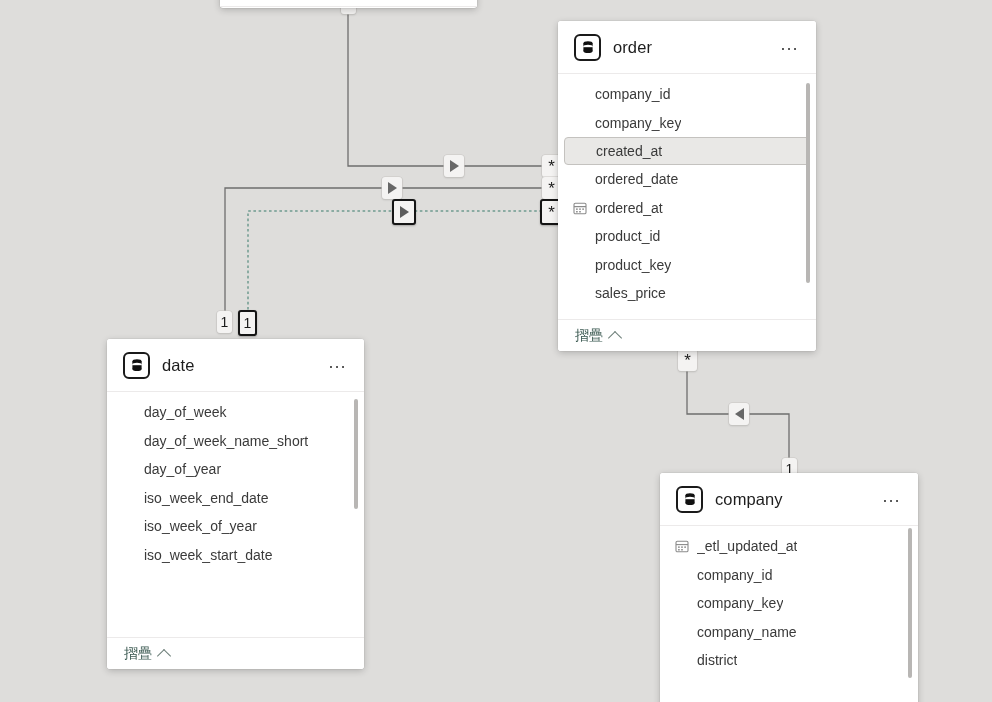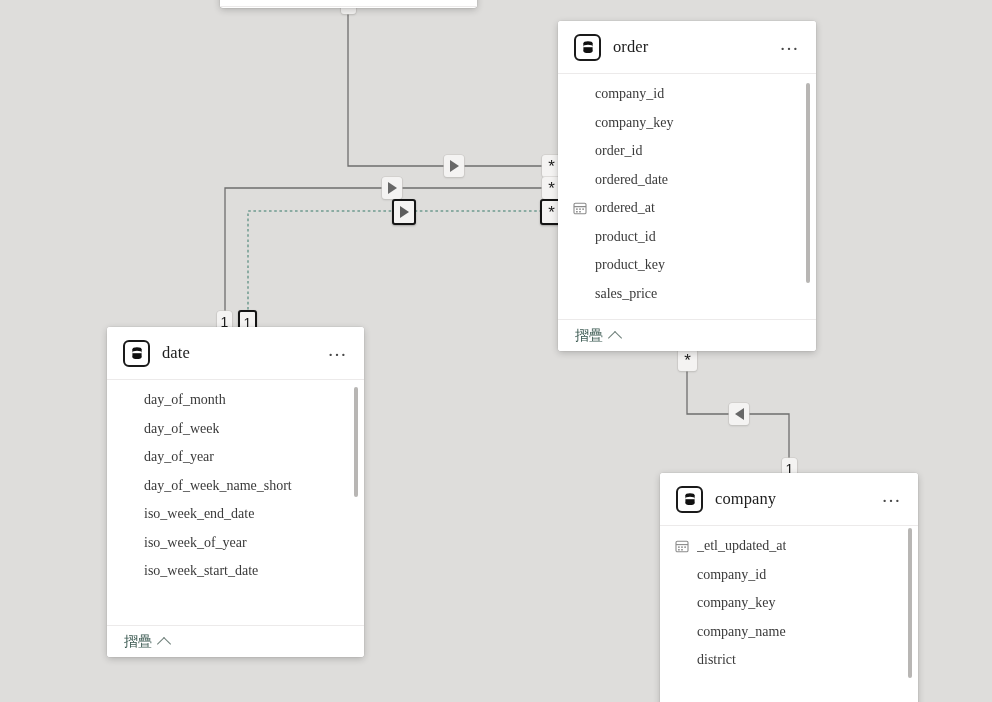--- a/index.html
+++ b/index.html
@@ -67,21 +67,20 @@
   
   .table-card {
     position: absolute;
     background: #ffffff;
     border-radius: 3px;
     box-shadow: 0 2px 7px rgba(0,0,0,.20), 0 0 0 0.5px rgba(0,0,0,.07);
     display: flex;
     flex-direction: column;
     overflow: hidden;
     z-index: 10;
-    font-family: Liberation Serif, serif;
   }
 
   .card-header {
     height: 52px;
     min-height: 52px;
     display: flex;
     align-items: center;
     padding: 0 14px 0 16px;
     border-bottom: 1px solid #eceaea;
     background: #fff;
@@ -253,23 +252,23 @@
     </div>
     <div class="field-list" id="fl-order">
         <div class="field-row">
           <span class="fi blank"></span>
           <span class="fname">company_id</span>
         </div>
         <div class="field-row">
           <span class="fi blank"></span>
           <span class="fname">company_key</span>
         </div>
-        <div class="field-row">
-          <span class="fi blank"></span>
-          <span class="fname">order_id</span>
+        <div class="field-row selected">
+          <span class="fi blank"></span>
+          <span class="fname">created_at</span>
         </div>
         <div class="field-row">
           <span class="fi blank"></span>
           <span class="fname">ordered_date</span>
         </div>
         <div class="field-row">
           <span class="fi">
             <svg width="14" height="14" viewBox="0 0 14 14">
               <rect x="1" y="2.2" width="12" height="10.6" rx="1.4" fill="none" stroke="#8a8a8a" stroke-width="1.1"></rect>
               <line x1="1" y1="5.6" x2="13" y2="5.6" stroke="#8a8a8a" stroke-width="1.1"></line>
@@ -295,50 +294,46 @@
           <span class="fname">sales_price</span>
         </div>
       </div>
     <div class="vscroll" style="top:62px; height:200px;"></div>
     <div class="card-footer">
       <span>摺疊</span>
       <span class="chev"></span>
     </div>
   </div>
 
-  <div class="table-card" style="left:107px; top:327px; width:257px; height:330px;">
+  <div class="table-card" style="left:107px; top:339px; width:257px; height:330px;">
     <div class="card-header">
       <span class="db-icon">
         <svg width="12" height="13" viewBox="0 0 12 13">
           <ellipse cx="6" cy="2.4" rx="4.6" ry="2.1" fill="#111"></ellipse>
           <rect x="1.4" y="2.4" width="9.2" height="3.1" fill="#111"></rect>
           <ellipse cx="6" cy="5.6" rx="4.6" ry="1.9" fill="#fff"></ellipse>
           <rect x="1.4" y="6.2" width="9.2" height="3.6" fill="#111"></rect>
           <ellipse cx="6" cy="9.9" rx="4.6" ry="2.1" fill="#111"></ellipse>
         </svg>
       </span>
       <span class="card-title">date</span>
       <span class="dots">…</span>
     </div>
     <div class="field-list" id="fl-date">
         <div class="field-row">
           <span class="fi blank"></span>
-          <span class="fname">day_of_month</span>
-        </div>
-        <div class="field-row">
-          <span class="fi blank"></span>
           <span class="fname">day_of_week</span>
         </div>
         <div class="field-row">
           <span class="fi blank"></span>
+          <span class="fname">day_of_week_name_short</span>
+        </div>
+        <div class="field-row">
+          <span class="fi blank"></span>
           <span class="fname">day_of_year</span>
-        </div>
-        <div class="field-row">
-          <span class="fi blank"></span>
-          <span class="fname">day_of_week_name_short</span>
         </div>
         <div class="field-row">
           <span class="fi blank"></span>
           <span class="fname">iso_week_end_date</span>
         </div>
         <div class="field-row">
           <span class="fi blank"></span>
           <span class="fname">iso_week_of_year</span>
         </div>
         <div class="field-row">

